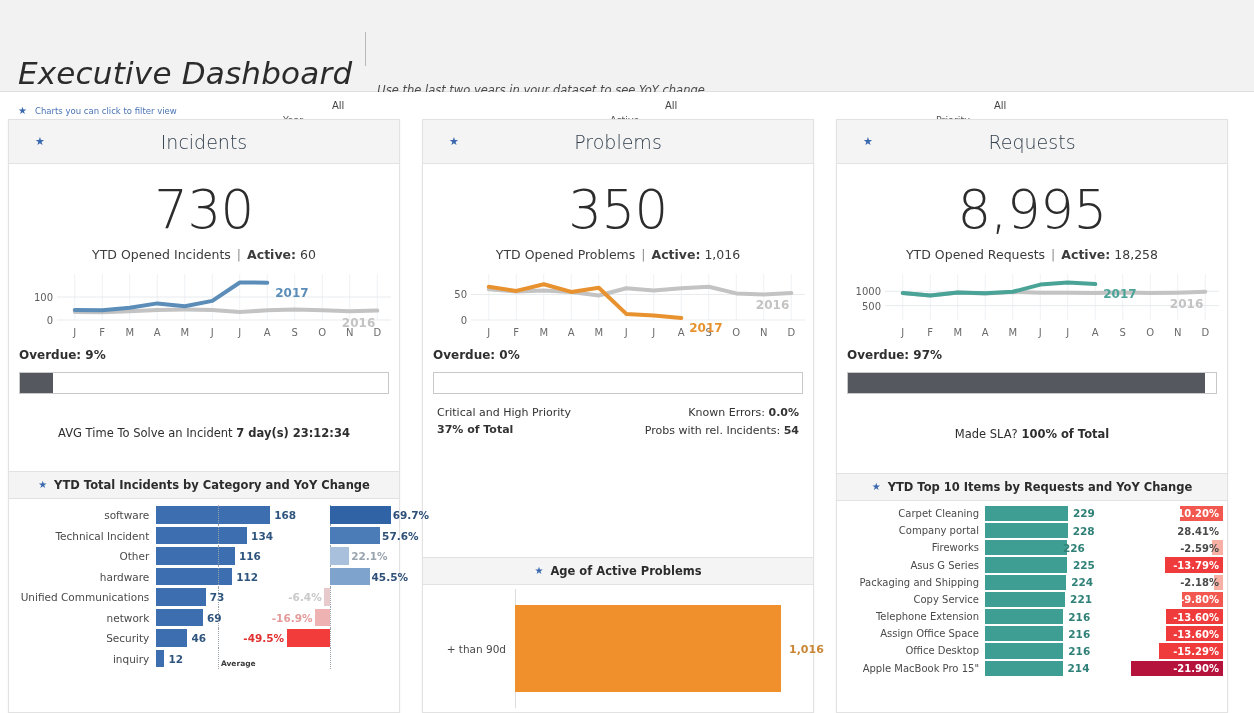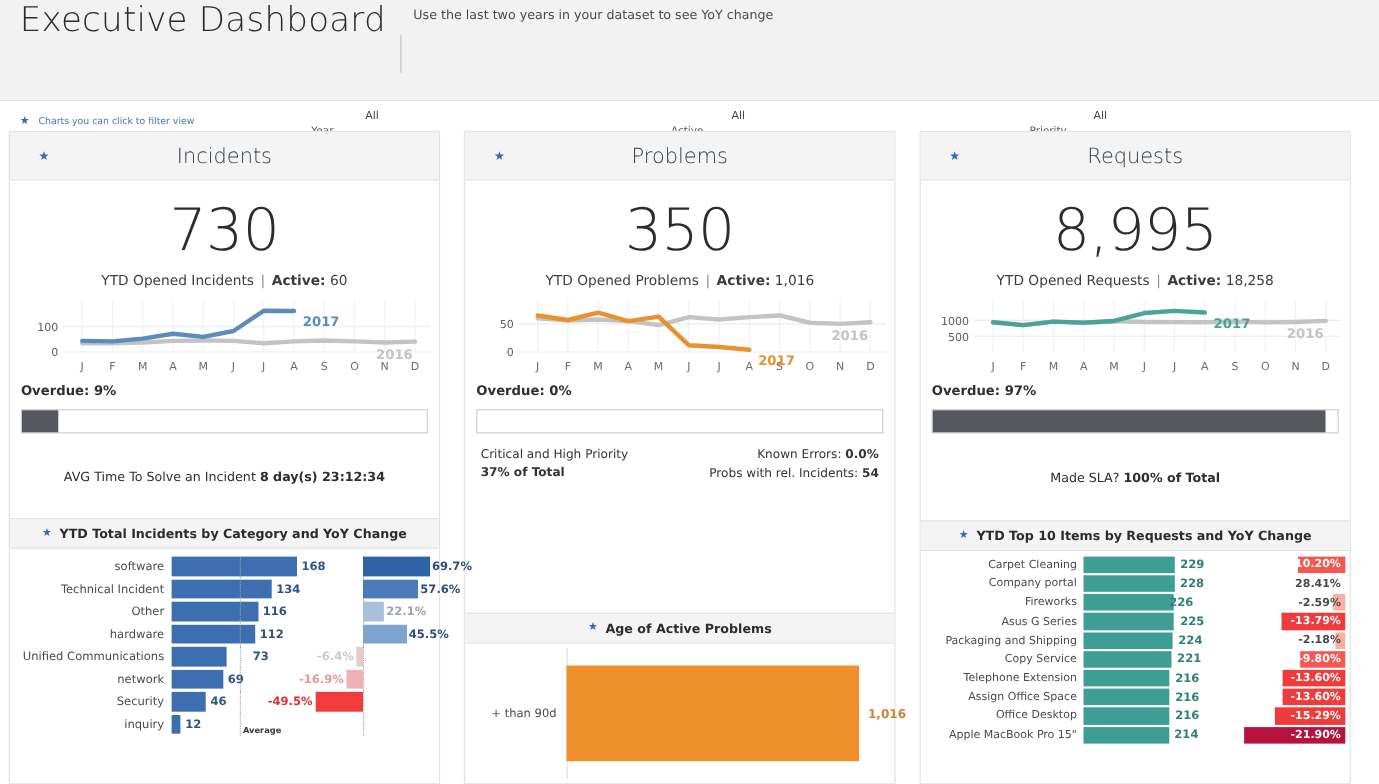--- a/index.html
+++ b/index.html
@@ -7,21 +7,21 @@
     width: 1254px; height: 713px;
     font-family: "DejaVu Sans", sans-serif;
     background: #ffffff; overflow: hidden;
   }
   body { position: relative; }
 
   
   .header {
     height: 92px; background: #f2f2f2;
     border-bottom: 1px solid #e0e0e0;
-    display: flex; align-items: flex-start; padding-left: 18px;
+    display: flex; align-items: flex-end; padding-left: 18px; font-style: italic;
   }
   .title {
     font-size: 31px; font-weight: 300; color: #2b2b2b;
     letter-spacing: .2px; white-space: nowrap;
   }
   .title-sep {
     width: 1px; height: 34px; background: #b9b9b9;
     margin: 0 11px 0 13px; align-self: center; position: relative; top: 3px;
   }
   .subtitle {
@@ -286,21 +286,21 @@
         </svg>
       </div>
     <div class="overdue">
       <span class="lab">Overdue:</span>
       <span class="val">9%</span>
     </div>
     <div class="bar-outer">
       <div class="bar-fill" id="ov-incidents" style="width: 9%;"></div>
     </div>
     <div class="mid-text">
-      <span>AVG Time To Solve an Incident</span>&nbsp;<b>8 day(s) 23:12:34</b>
+      <span>AVG Time To Solve an Incident</span>&nbsp;<b>7 day(s) 23:12:34</b>
     </div>
     <div class="sub-head">
       <span class="star sm">★</span>
       <span class="stitle">YTD Total Incidents by Category and YoY Change</span>
     </div>
     <div class="catchart" id="cat-chart">
         <div class="catrow">
           <div class="catlabel">software</div>
           <div class="catbarzone">
             <div class="catbar" style="width: 113.867px;"></div>
@@ -349,21 +349,21 @@
           <div class="yoyzone">
             <div class="avgline" style="left: 52.2857px;"></div>
             <div class="yoybar" style="left: 52.2857px; width: 39.65px; background: rgb(126, 163, 205);"></div>
             <div class="yoyval" style="left: 93.9357px; color: rgb(45, 79, 120);">45.5%</div>
           </div>
         </div>
         <div class="catrow">
           <div class="catlabel">Unified Communications</div>
           <div class="catbarzone">
             <div class="catbar" style="width: 49.4778px;"></div>
-            <div class="catval" style="left: 49.4778px; margin-left: 20px;">73</div>
+            <div class="catval" style="left: 49.4778px;">73</div>
             <div class="avgline" style="left: 61.6778px;"></div>
           </div>
           <div class="yoyzone">
             <div class="avgline" style="left: 52.2857px;"></div>
             <div class="yoybar" style="left: 46.7086px; width: 5.57714px; background: rgb(232, 201, 204);"></div>
             <div class="yoyval" style="right: 77.2914px; color: rgb(201, 201, 201);">-6.4%</div>
           </div>
         </div>
         <div class="catrow">
           <div class="catlabel">network</div>

